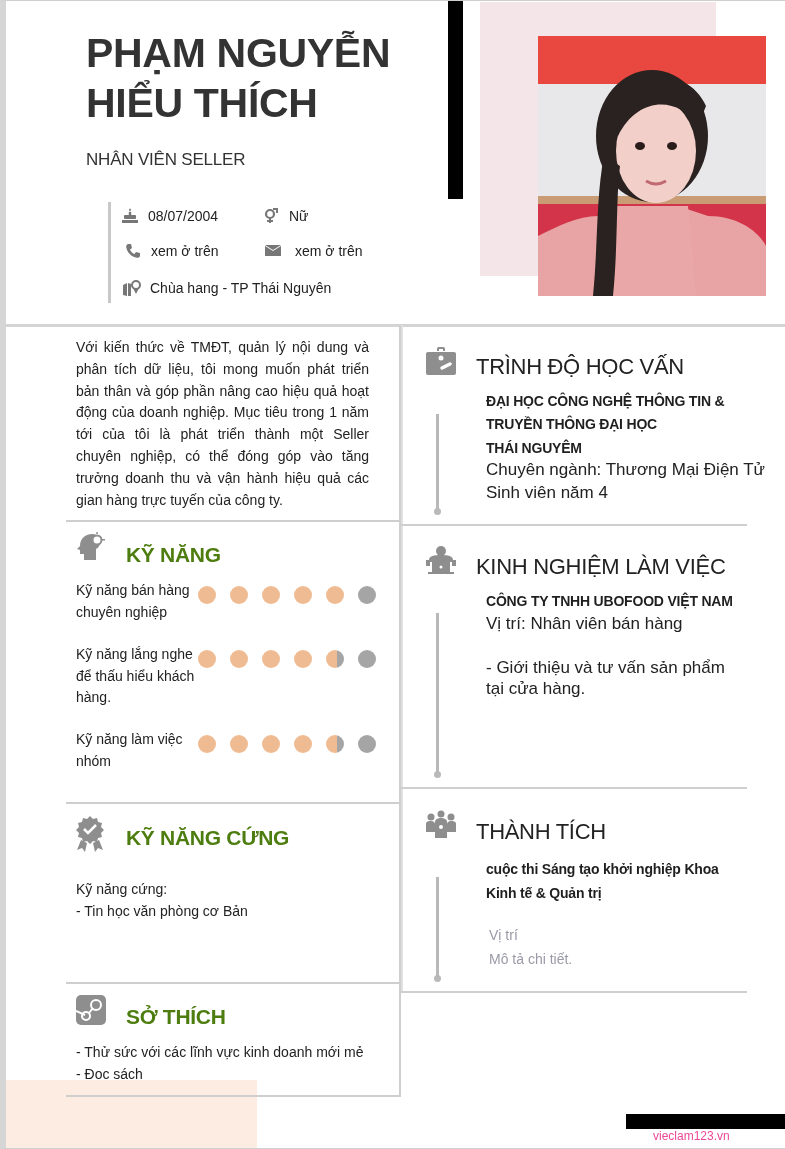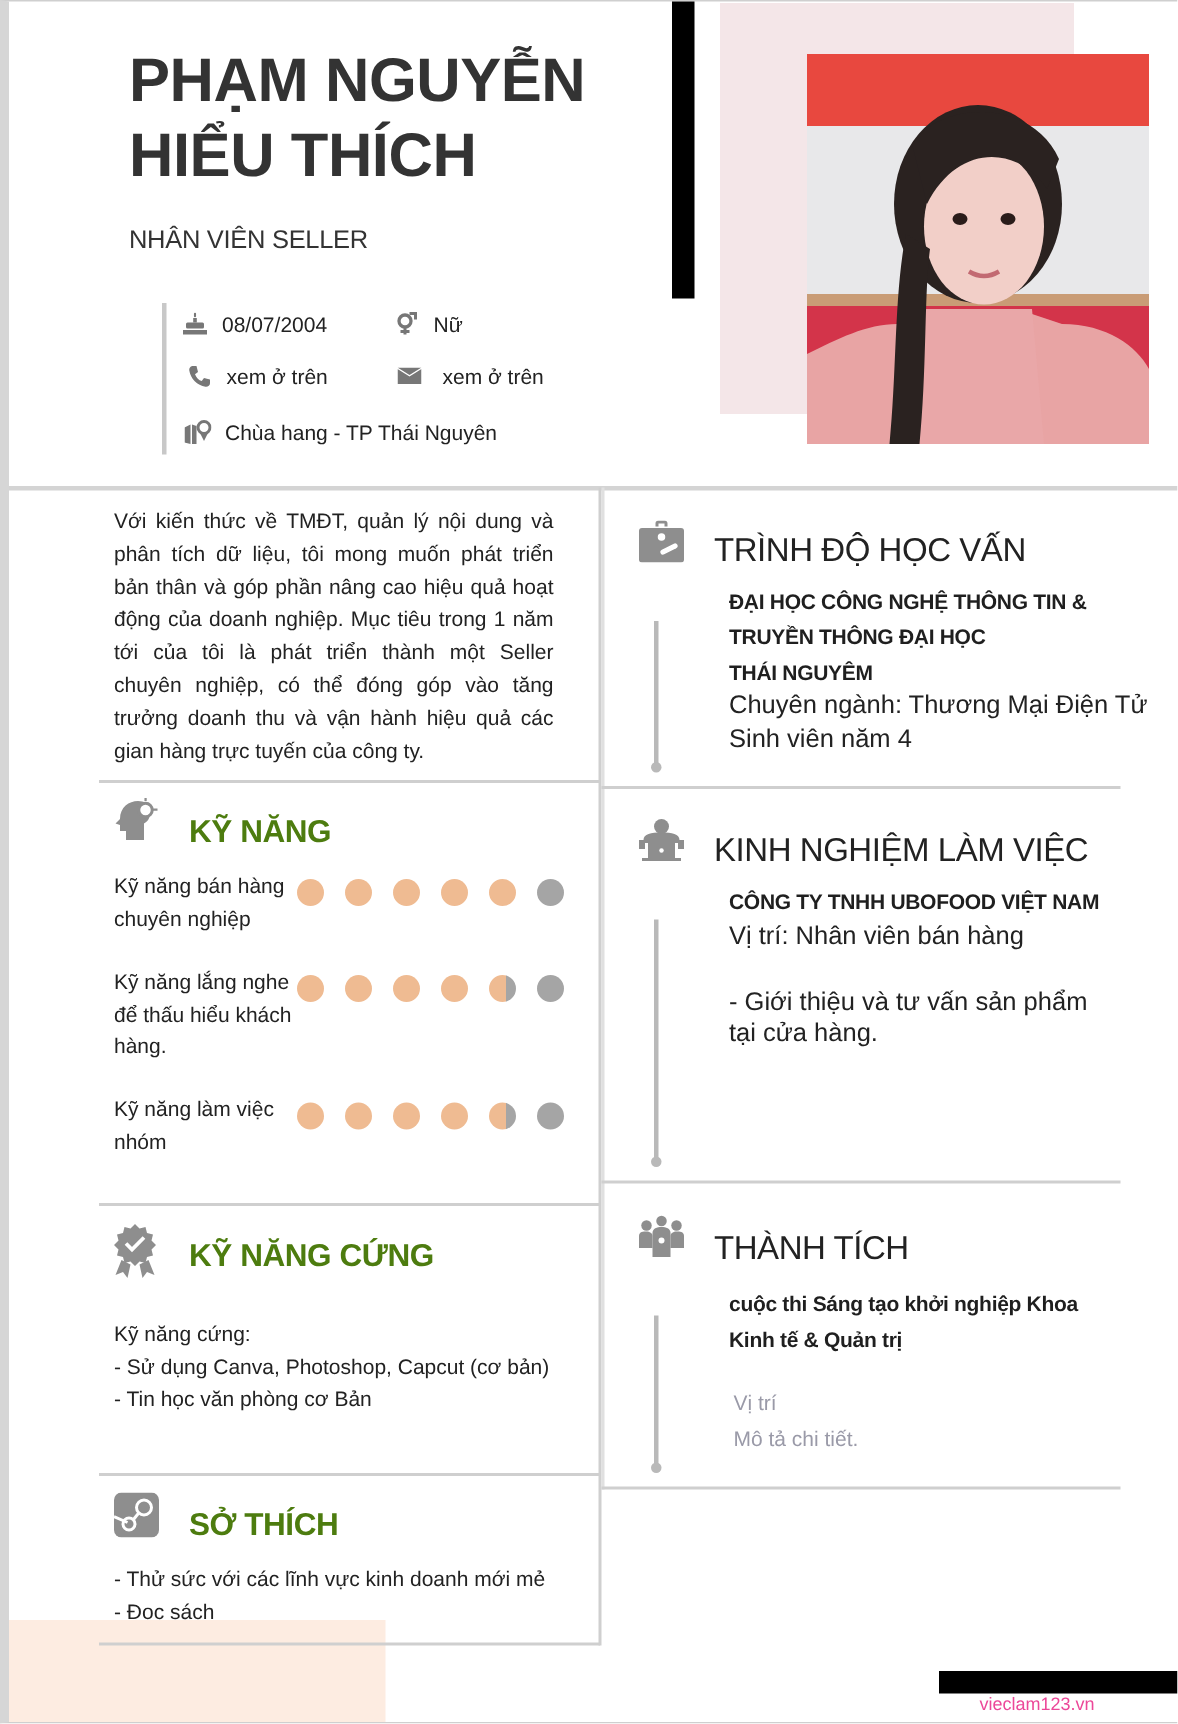--- a/index.html
+++ b/index.html
@@ -215,21 +215,20 @@
   <svg width="28" height="36" viewBox="0 0 28 36">
       <path d="M14 0 L17 3 L21 2 L22 6 L26 7 L25 11 L28 14 L25 17 L26 21 L22 22 L21 26 L17 25 L14 28 L11 25 L7 26 L6 22 L2 21 L3 17 L0 14 L3 11 L2 7 L6 6 L7 2 L11 3 Z"></path>
       <path d="M8 13 L12 17 L20 9" stroke="#fff" stroke-width="2.5" fill="none"></path>
       <path d="M5 24 L1 34 L6 32 L9 36 L11 27 Z"></path>
       <path d="M23 24 L27 34 L22 32 L19 36 L17 27 Z"></path>
     </svg>
 </div>
 <div class="section-title" style="left:126px; top:826px;">KỸ NĂNG CỨNG</div>
 <div class="text-block" style="top:863px;margin-top:16px;">
   <div>Kỹ năng cứng:</div>
-  <div>- Sử dụng Canva, Photoshop, Capcut (cơ bản)</div>
   <div>- Tin học văn phòng cơ Bản</div>
 </div>
 
 <div class="hline" style="left:66px; top:982px; width:334px;"></div>
 
 <div class="sec-icon" style="left:76px; top:995px;">
   <svg width="30" height="30" viewBox="0 0 30 30">
       <rect x="0" y="0" width="30" height="30" rx="5"></rect>
       <circle cx="20" cy="10" r="5" fill="none" stroke="#fff" stroke-width="2"></circle>
       <path d="M0 16 L9 20" stroke="#fff" stroke-width="2"></path>

